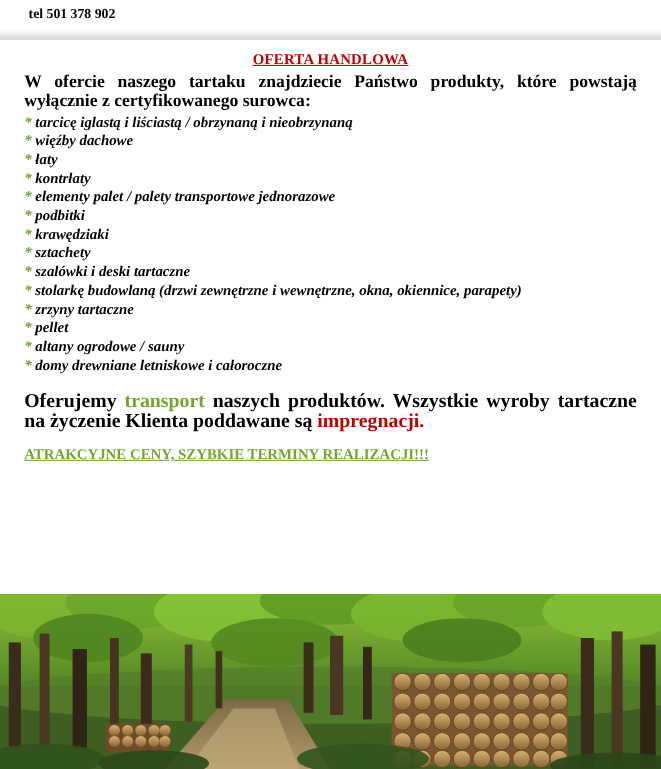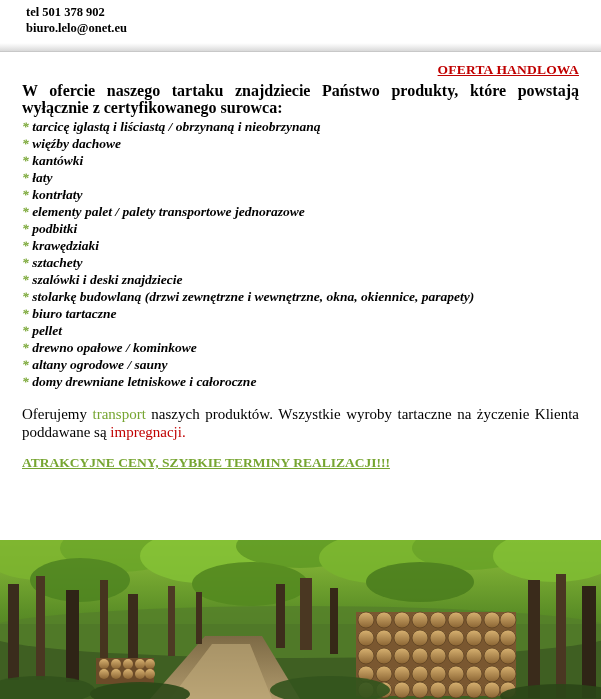--- a/index.html
+++ b/index.html
@@ -33,21 +33,21 @@
     margin-top: 7px;
     height: 8px;
     width: 601px;
     background: linear-gradient(to bottom, #ffffff 0%, #efefef 45%, #d9d9d9 100%);
     border-bottom: 1px solid #c8c8c8;
   }
   .body-wrap {
     padding: 10px 22px 0 22px;
   }
   .offer-title {
-    text-align: right;
+    text-align: center;
     font-weight: bold;
     font-size: 13.5px;
     color: #c00000;
     text-decoration: underline;
     letter-spacing: 0.2px;
     margin-bottom: 4px;
   }
   .intro-center {
     text-align: center;
     font-weight: bold;
@@ -71,22 +71,22 @@
     line-height: 17px;
     white-space: nowrap;
   }
   .star {
     color: #76a531;
     font-weight: bold;
   }
   .closing {
     margin-top: 15px;
     text-align: justify;
-    font-weight: normal;
-    font-size: 15px;
+    font-weight: bold;
+    font-size: 18px;
     line-height: 18px;
   }
   .hl-green {
     color: #76a531;
   }
   .hl-red {
     color: #c00000;
   }
   .cta {
     margin-top: 14px;
@@ -108,47 +108,44 @@
     display: block;
   }
 </style>
 </head>
 <body>
 
 <div class="page">
 
   <div class="header-contact">
     <div>tel 501 378 902</div>
-    <div>biuro.lelo@onet.eu</div>
   </div>
 
   <div class="divider"></div>
 
   <div class="body-wrap">
 
     <div class="offer-title">OFERTA HANDLOWA</div>
 
 
     <div class="intro-just">W ofercie naszego tartaku znajdziecie Państwo produkty, które powstają wyłącznie z certyfikowanego surowca:</div>
 
     <div class="list">
       <div class="list-item"><span class="star">*</span> <span>tarcicę iglastą i liściastą / obrzynaną i nieobrzynaną</span></div>
       <div class="list-item"><span class="star">*</span> <span>więźby dachowe</span></div>
-      <div class="list-item"><span class="star">*</span> <span>kantówki</span></div>
       <div class="list-item"><span class="star">*</span> <span>łaty</span></div>
       <div class="list-item"><span class="star">*</span> <span>kontrłaty</span></div>
       <div class="list-item"><span class="star">*</span> <span>elementy palet / palety transportowe jednorazowe</span></div>
       <div class="list-item"><span class="star">*</span> <span>podbitki</span></div>
       <div class="list-item"><span class="star">*</span> <span>krawędziaki</span></div>
       <div class="list-item"><span class="star">*</span> <span>sztachety</span></div>
-      <div class="list-item"><span class="star">*</span> <span>szalówki i deski znajdziecie</span></div>
+      <div class="list-item"><span class="star">*</span> <span>szalówki i deski tartaczne</span></div>
       <div class="list-item"><span class="star">*</span> <span>stolarkę budowlaną (drzwi zewnętrzne i wewnętrzne, okna, okiennice, parapety)</span></div>
-      <div class="list-item"><span class="star">*</span> <span>biuro tartaczne</span></div>
+      <div class="list-item"><span class="star">*</span> <span>zrzyny tartaczne</span></div>
       <div class="list-item"><span class="star">*</span> <span>pellet</span></div>
-      <div class="list-item"><span class="star">*</span> <span>drewno opałowe / kominkowe</span></div>
       <div class="list-item"><span class="star">*</span> <span>altany ogrodowe / sauny</span></div>
       <div class="list-item"><span class="star">*</span> <span>domy drewniane letniskowe i całoroczne</span></div>
     </div>
 
     <div class="closing"><span>Oferujemy </span><span class="hl-green">transport</span><span> naszych produktów. Wszystkie wyroby tartaczne na życzenie Klienta poddawane są </span><span class="hl-red">impregnacji.</span></div>
 
     <div class="cta">ATRAKCYJNE CENY, SZYBKIE TERMINY REALIZACJI!!!</div>
 
   </div>
 

